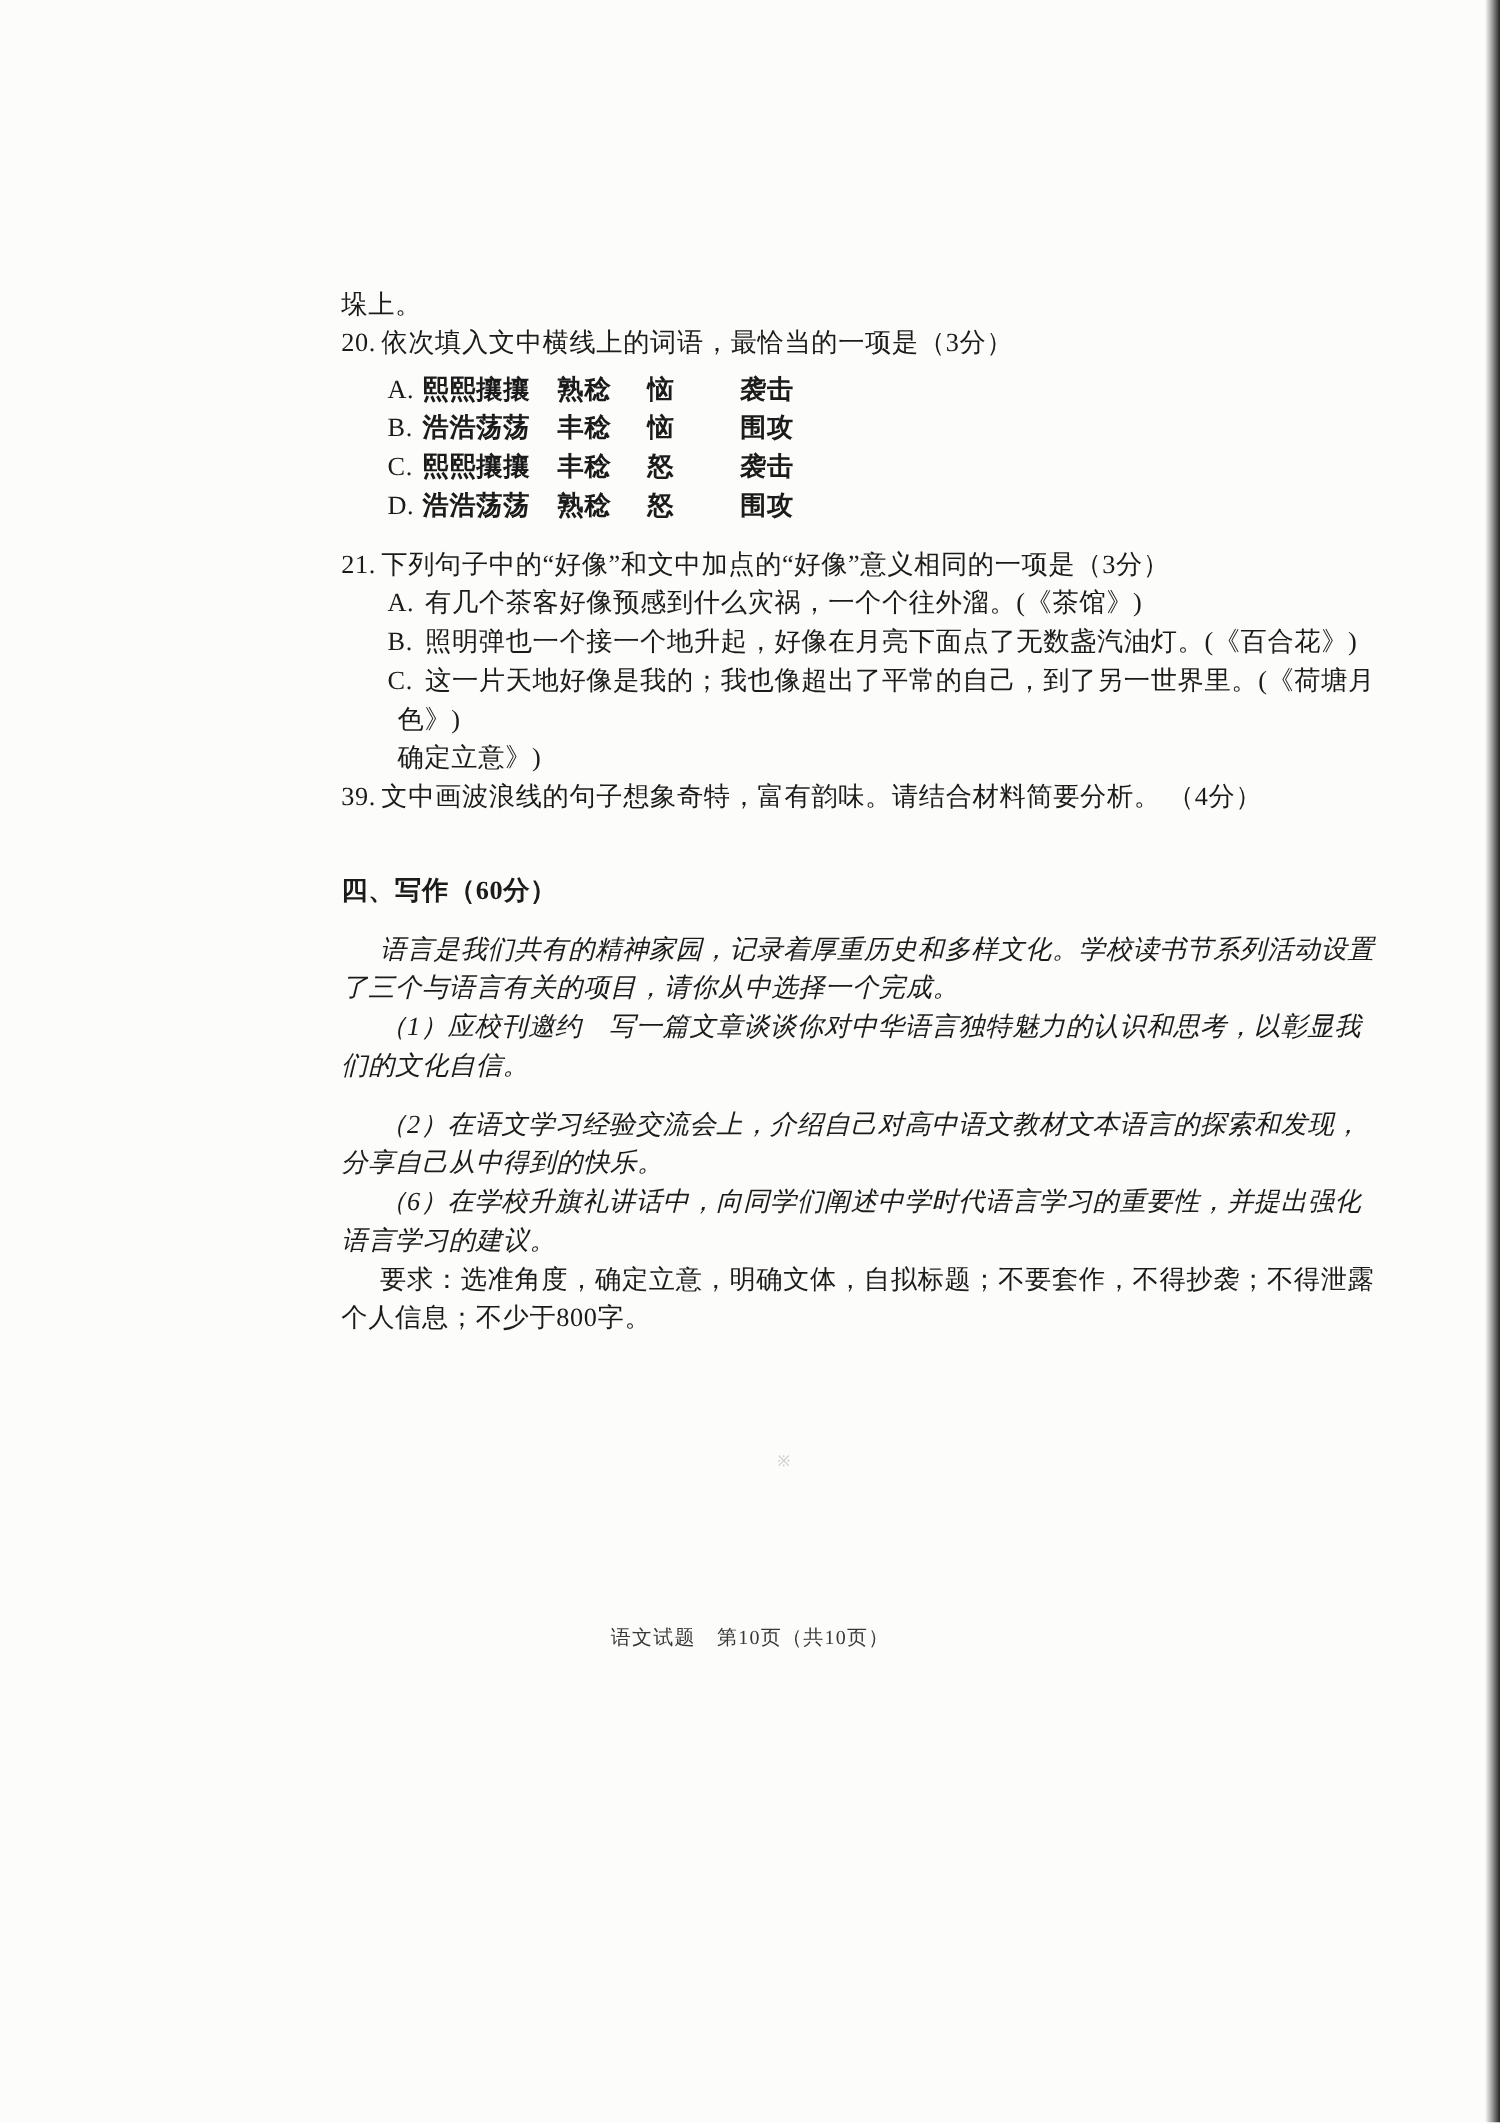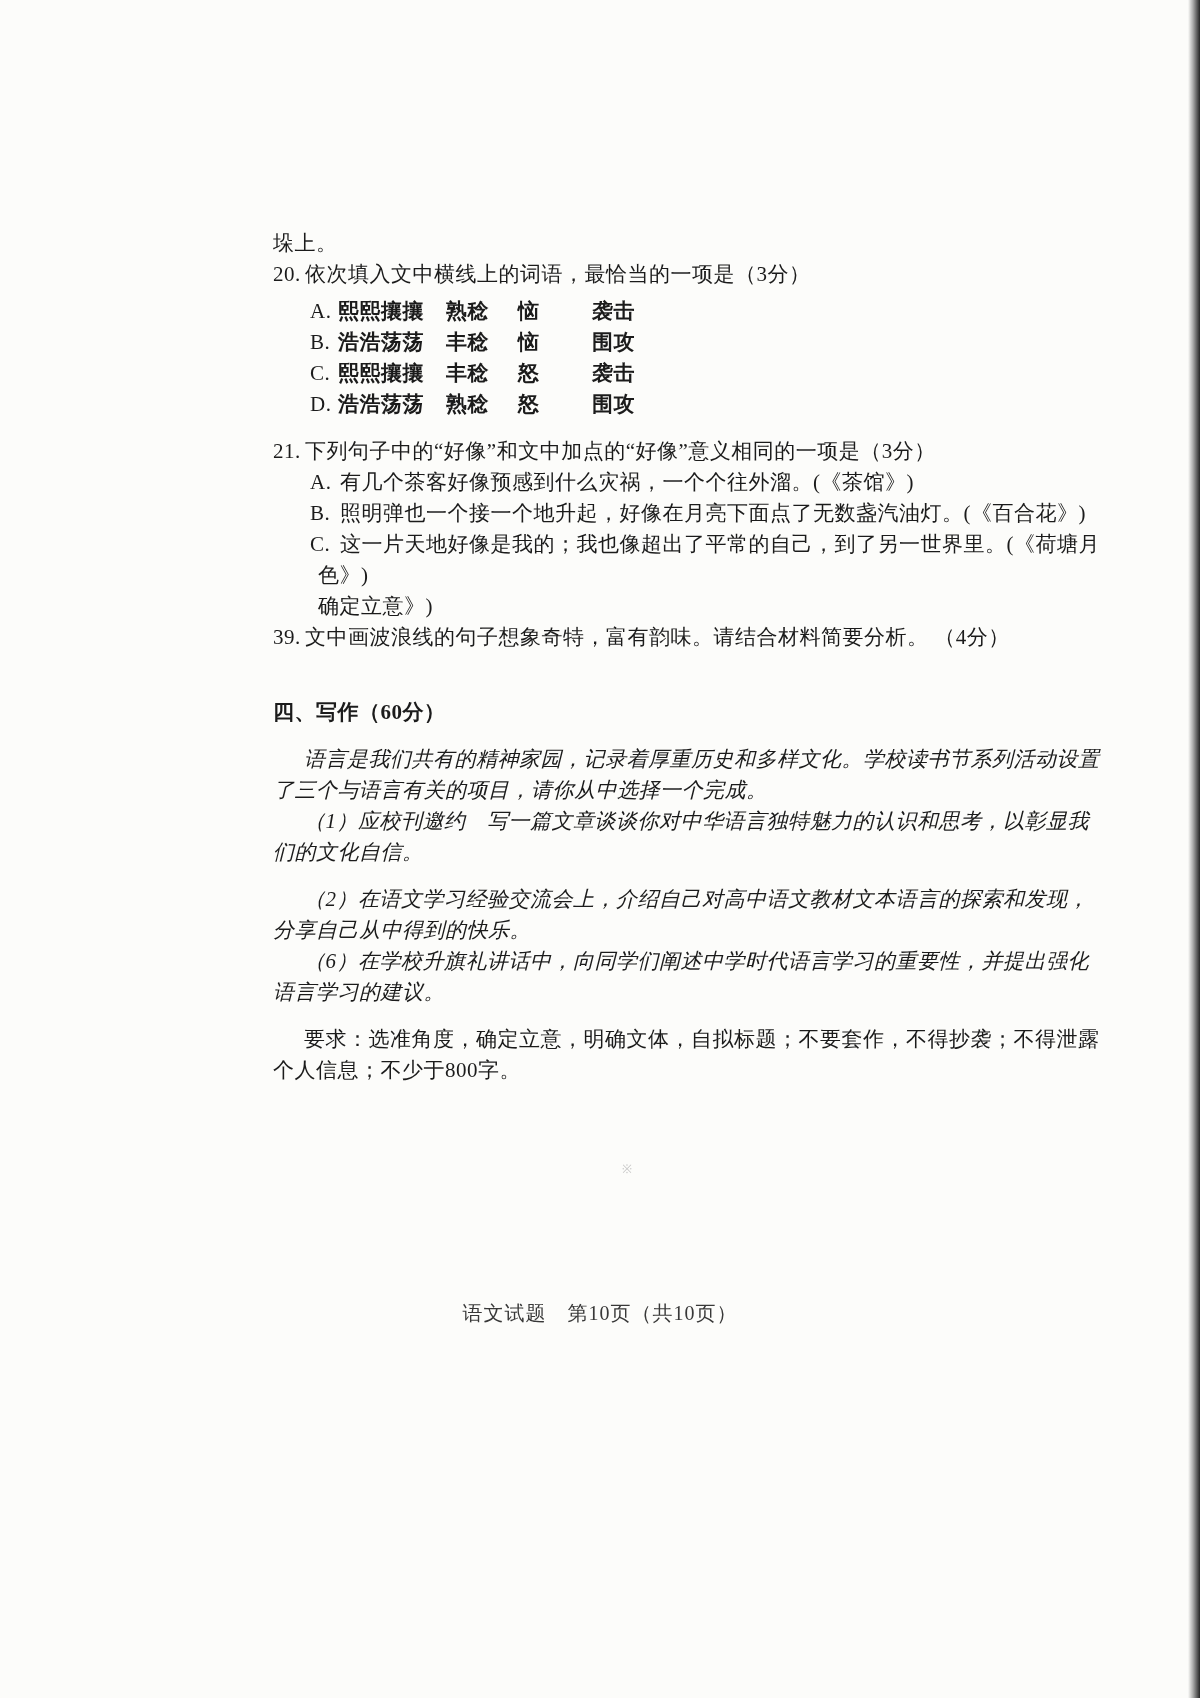--- a/index.html
+++ b/index.html
@@ -23,21 +23,21 @@
     top: 228px;
     width: 910px;
   }
   .line {
     height: 31px;
     line-height: 31px;
     font-size: 21px;
     white-space: nowrap;
     letter-spacing: 0.5px;
   }
-  .mt2 { margin-top: 16px; }
+  .mt2 { margin-top: 0; }
   .mt4 { margin-top: 16px; }
   .mt6 { margin-top: 6px; }
   .qnum { display: inline-block; min-width: 32px; }
   .sec-title { font-weight: bold; margin-top: 44px; }
   
   .opt20 { margin-left: 37px; }
   .opt20 .lbl { display: inline-block; width: 28px; }
   .opt20 .w1 { display: inline-block; width: 108px; font-weight: 600; }
   .opt20 .w2 { display: inline-block; width: 72px; font-weight: 600; }
   .opt20 .w3 { display: inline-block; width: 74px; font-weight: 600; }
@@ -56,21 +56,21 @@
     font-size: 12px;
     color: #b9b9b9;
     opacity: 0.8;
   }
   .footer {
     position: absolute;
     top: 1300px;
     left: 0;
     width: 100%;
     text-align: center;
-    font-size: 20px;
+    font-size: 16px;
     color: #383838;
     letter-spacing: 1px;
   }
   .scan-edge {
     position: absolute;
     top: 0;
     right: 0;
     bottom: 0;
     width: 12px;
     background: linear-gradient(to right, rgba(90,90,90,0) 0%, rgba(80,80,80,0.45) 40%, var(--edge, #242424) 100%);

